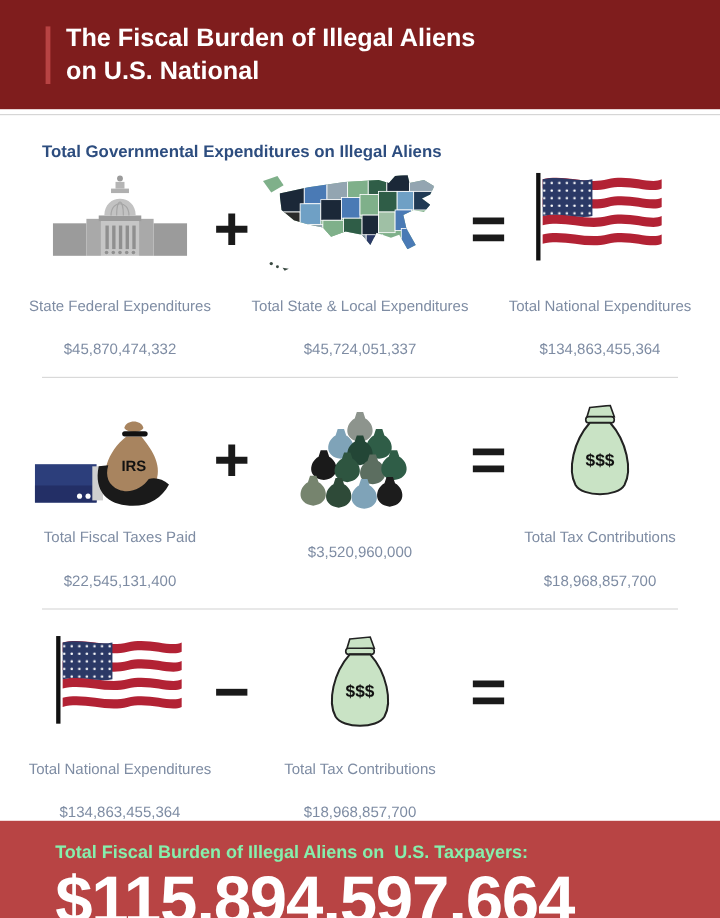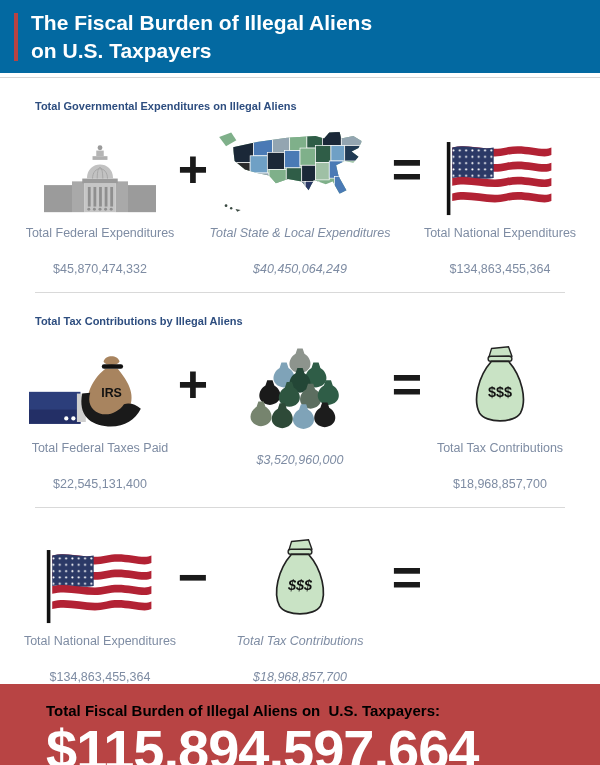--- a/index.html
+++ b/index.html
@@ -1,55 +1,55 @@
 <!DOCTYPE html>
 <html><head>
 <meta charset="utf-8">
 <style>
   * { margin:0; padding:0; box-sizing:border-box; }
   body { font-family: "Liberation Sans", sans-serif; background:#fff; width:600px; }
   .page { width:600px; height:765px; background:#fff; display:flex; flex-direction:column; overflow:hidden; }
 
   
-  .hdr { background:#0369a1; height:73px; display:flex; align-items:center; padding-left:14px; flex:none; }
+  .hdr { background:#7f1d1d; height:91px; display:flex; align-items:center; padding-left:38px; flex:none; }
   .hdr-accent { width:4px; height:48px; background:#b84343; flex:none; }
   .hdr-title { color:#fff; font-weight:bold; font-size:21px; line-height:1.3; padding-left:13px; }
   .top-rule { border-top:1px solid #d6d6d6; margin-top:4px; }
 
   
   .content { padding:0 25px; flex:none; }
   .sec { padding-top:22px; }
-  .sec-heading { color:#2d4d7f; font-size:11px; font-weight:bold; margin:0 10px 10px; }
+  .sec-heading { color:#2d4d7f; font-size:14px; font-weight:bold; margin:0 10px 10px; }
   .row { display:flex; align-items:flex-start; }
   .col { display:flex; flex-direction:column; align-items:center; }
-  .col-1 { width:150px; } .col-2 { width:178px;font-style:italic; } .col-3 { width:150px; }
+  .col-1 { width:150px; } .col-2 { width:178px; } .col-3 { width:150px; }
   .op { width:36px; height:94px; display:flex; align-items:center; justify-content:center;
         font-size:52px; font-weight:bold; color:#1a1a1a; flex:none; }
-  .icon-box { height:94px; display:flex; align-items:flex-end; justify-content:center; }
+  .icon-box { height:94px; display:flex; align-items:flex-start; justify-content:center; }
   .lbl { color:#7e8ca3; font-size:12.5px; margin-top:10px; white-space:nowrap; }
   .val { color:#7e8ca3; font-size:12.5px; margin-top:22px; white-space:nowrap; }
   .rule { border:none; border-top:1px solid #d9d9d9; margin:16px 10px 0; }
 
   
   .ftr { margin-top:auto; background:#b84444; height:113px; flex:none; padding:18px 0 0 46px; }
-  .f-label { color:#000000; font-weight:bold; font-size:15px; white-space:pre-wrap; }
+  .f-label { color:#86efac; font-weight:bold; font-size:15px; white-space:pre-wrap; }
   .f-value { color:#fff; font-weight:bold; font-size:56px; letter-spacing:-1px; margin-top:3px; line-height:1; }
 
   svg { display:block; }
 </style>
 </head>
 <body>
 
 <div class="page">
 
   <header class="hdr">
     <div class="hdr-accent"></div>
     <h1 class="hdr-title">
       <span style="display:block">The Fiscal Burden of Illegal Aliens</span>
-      <span style="display:block">on U.S. Taxpayers</span>
+      <span style="display:block">on U.S. National</span>
     </h1>
   </header>
   <div class="top-rule"></div>
 
   <main class="content">
 
     <section class="sec">
       <h2 class="sec-heading">Total Governmental Expenditures on Illegal Aliens</h2>
       <div class="row">
 
@@ -73,21 +73,21 @@
               <circle cx="72" cy="71" r="1.6" fill="#8f8f8f"></circle>
               <rect x="41" y="38" width="38" height="5" fill="#9b9b9b"></rect>
               <path d="M46,38 C46,18 74,18 74,38 Z" fill="#c2c2c2"></path>
               <path d="M52,38 C52,24 68,24 68,38" fill="none" stroke="#a5a5a5" stroke-width="1"></path>
               <path d="M57,38 C57,22 63,22 63,38" fill="none" stroke="#a5a5a5" stroke-width="1"></path>
               <rect x="52" y="14" width="16" height="4" fill="#b0b0b0"></rect>
               <rect x="56" y="8" width="8" height="6" fill="#b5b5b5"></rect>
               <circle cx="60" cy="5" r="2.6" fill="#9b9b9b"></circle>
             </svg>
           </div>
-          <div class="lbl">Total Federal Expenditures</div>
+          <div class="lbl">State Federal Expenditures</div>
           <div class="val">$45,870,474,332</div>
         </div>
 
         <div class="op">+</div>
 
         <div class="col col-2">
           <div class="icon-box">
             <svg viewBox="0 0 200 100" width="172" height="86" aria-hidden="true">
               <defs>
                 <clipPath id="usclip">
@@ -121,21 +121,21 @@
                 <rect x="106" y="60" width="16" height="14" fill="#2b3966" stroke="#fff" stroke-width="0.8"></rect>
                 <rect x="140" y="54" width="16" height="22" fill="#4a7ab5" stroke="#fff" stroke-width="0.8"></rect>
               </g>
               <path d="M6,8 L20,3 L26,12 L14,19 Z" fill="#7fb08a"></path>
               <circle cx="14" cy="88" r="1.6" fill="#3a4a42"></circle>
               <circle cx="20" cy="91" r="1.4" fill="#3a4a42"></circle>
               <path d="M25,92 l6,1 l-4,2 Z" fill="#3a4a42"></path>
             </svg>
           </div>
           <div class="lbl">Total State &amp; Local Expenditures</div>
-          <div class="val">$40,450,064,249</div>
+          <div class="val">$45,724,051,337</div>
         </div>
 
         <div class="op">=</div>
 
         <div class="col col-3">
           <div class="icon-box">
             <svg viewBox="0 0 122 82" width="110" height="74" aria-hidden="true">
               <defs>
                 <pattern id="stars-a" width="7" height="7" patternUnits="userSpaceOnUse">
                   <circle cx="2.4" cy="2.4" r="1.15" fill="#fff"></circle>
@@ -152,40 +152,39 @@
           </div>
           <div class="lbl">Total National Expenditures</div>
           <div class="val">$134,863,455,364</div>
         </div>
       </div>
     </section>
 
     <hr class="rule">
 
     <section class="sec">
-      <h2 class="sec-heading">Total Tax Contributions by Illegal Aliens</h2>
       <div class="row">
 
         <div class="col col-1">
           <div class="icon-box">
             <svg viewBox="0 0 160 100" width="142" height="89" aria-hidden="true">
               <path d="M86,30 C68,44 60,68 72,80 C84,90 108,88 114,72 C120,55 108,40 100,30 Z" fill="#a8845f"></path>
               <path d="M84,22 C86,14 100,14 102,22 C99,27 87,27 84,22 Z" fill="#a8845f"></path>
               <rect x="82" y="25" width="24" height="5" rx="2.5" fill="#111"></rect>
               <text x="93" y="62" font-size="14" font-weight="bold" fill="#111" text-anchor="middle" font-family="Liberation Sans, sans-serif">IRS</text>
               <rect x="0" y="56" width="58" height="36" fill="#2c3e7b"></rect>
               <rect x="0" y="76" width="58" height="16" fill="#20láb2c5e" opacity="0"></rect>
               <rect x="0" y="76" width="58" height="16" fill="#232f66"></rect>
               <rect x="54" y="58" width="10" height="32" fill="#cfcfcf"></rect>
               <circle cx="42" cy="86" r="2.4" fill="#fff"></circle>
               <circle cx="50" cy="86" r="2.4" fill="#fff"></circle>
               <path d="M60,58 C55,82 69,94 89,95 C107,96 119,88 126,75 C120,70 113,68 107,70 C101,79 89,84 79,80 C69,76 66,67 69,57 Z" fill="#1a1a1a"></path>
             </svg>
           </div>
-          <div class="lbl">Total Federal Taxes Paid</div>
+          <div class="lbl">Total Fiscal Taxes Paid</div>
           <div class="val">$22,545,131,400</div>
         </div>
 
         <div class="op">+</div>
 
         <div class="col col-2">
           <div class="icon-box">
             <svg viewBox="0 0 140 100" width="124" height="89" aria-hidden="true">
               <defs>
                 <path id="bagshape" d="M-3,-15 L3,-15 L5,-9 C14,-4 16,11 0,13 C-16,11 -14,-4 -5,-9 Z"></path>

